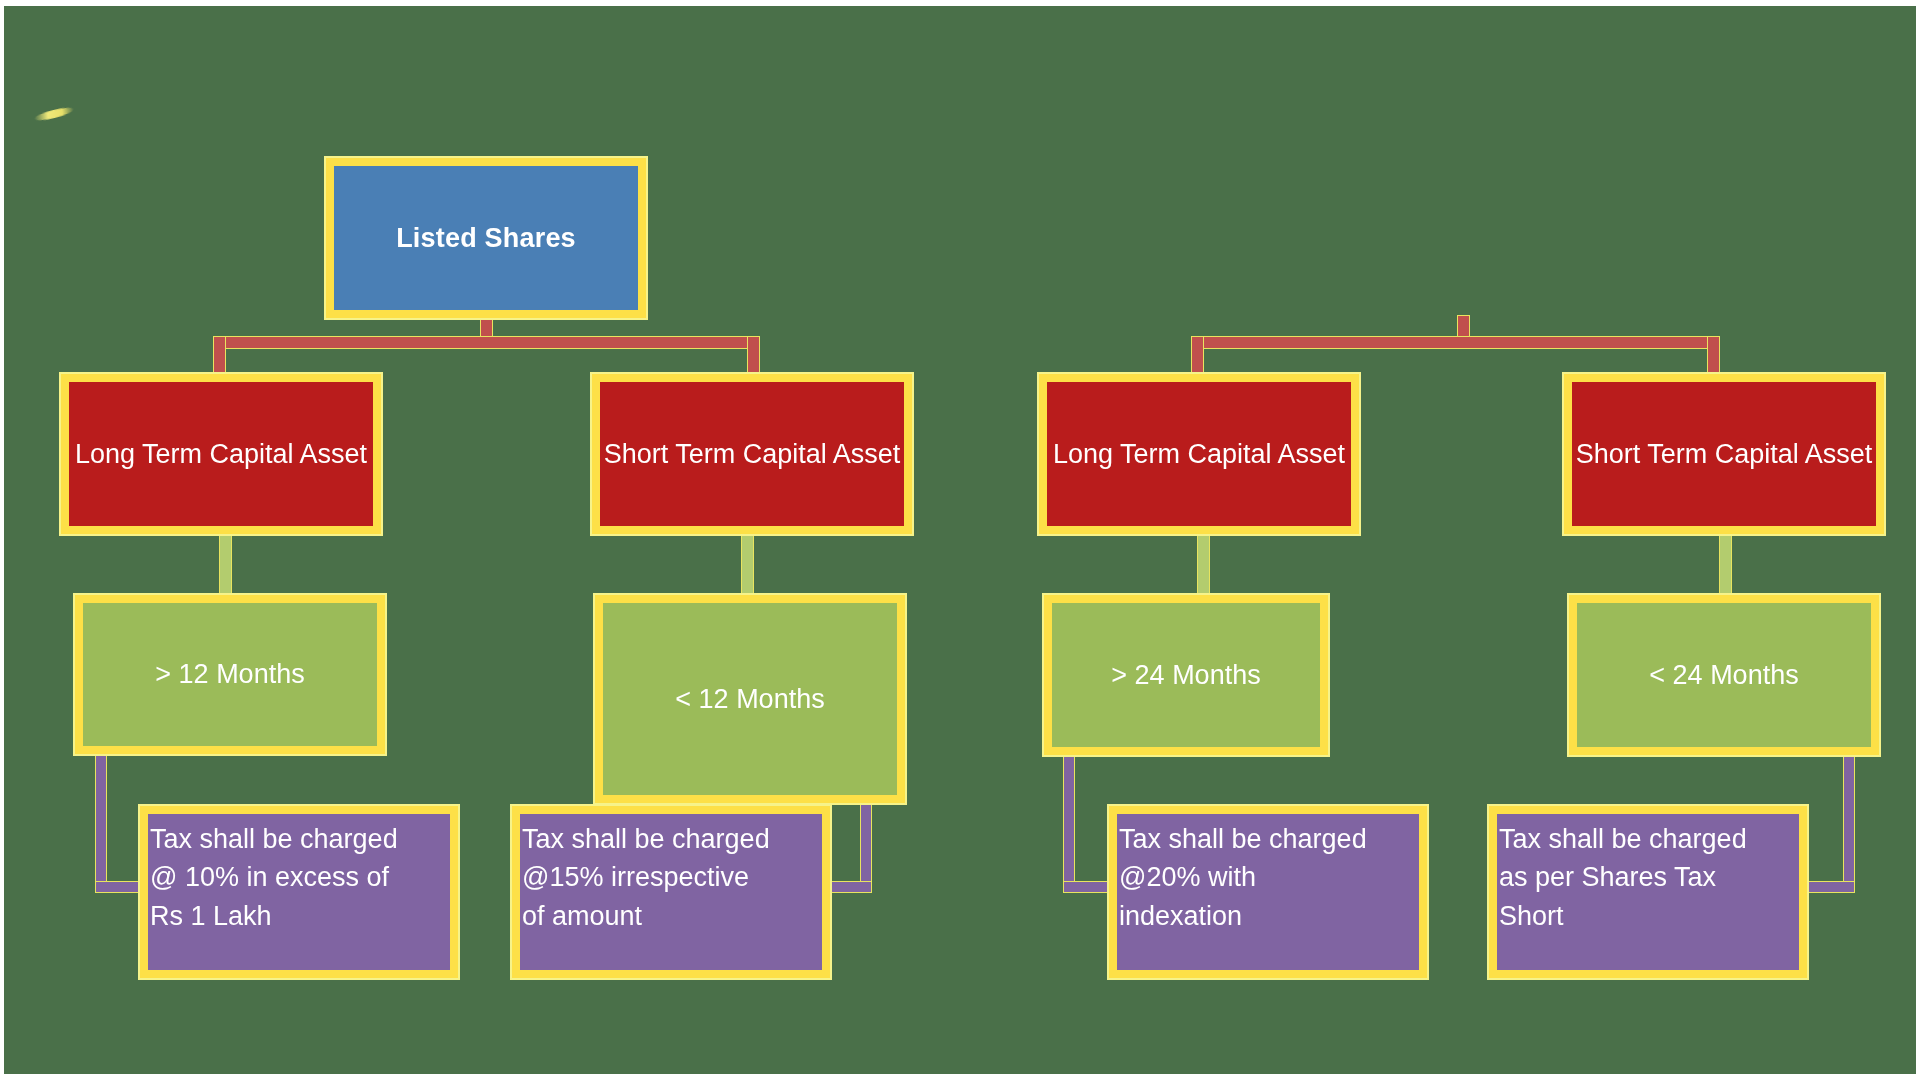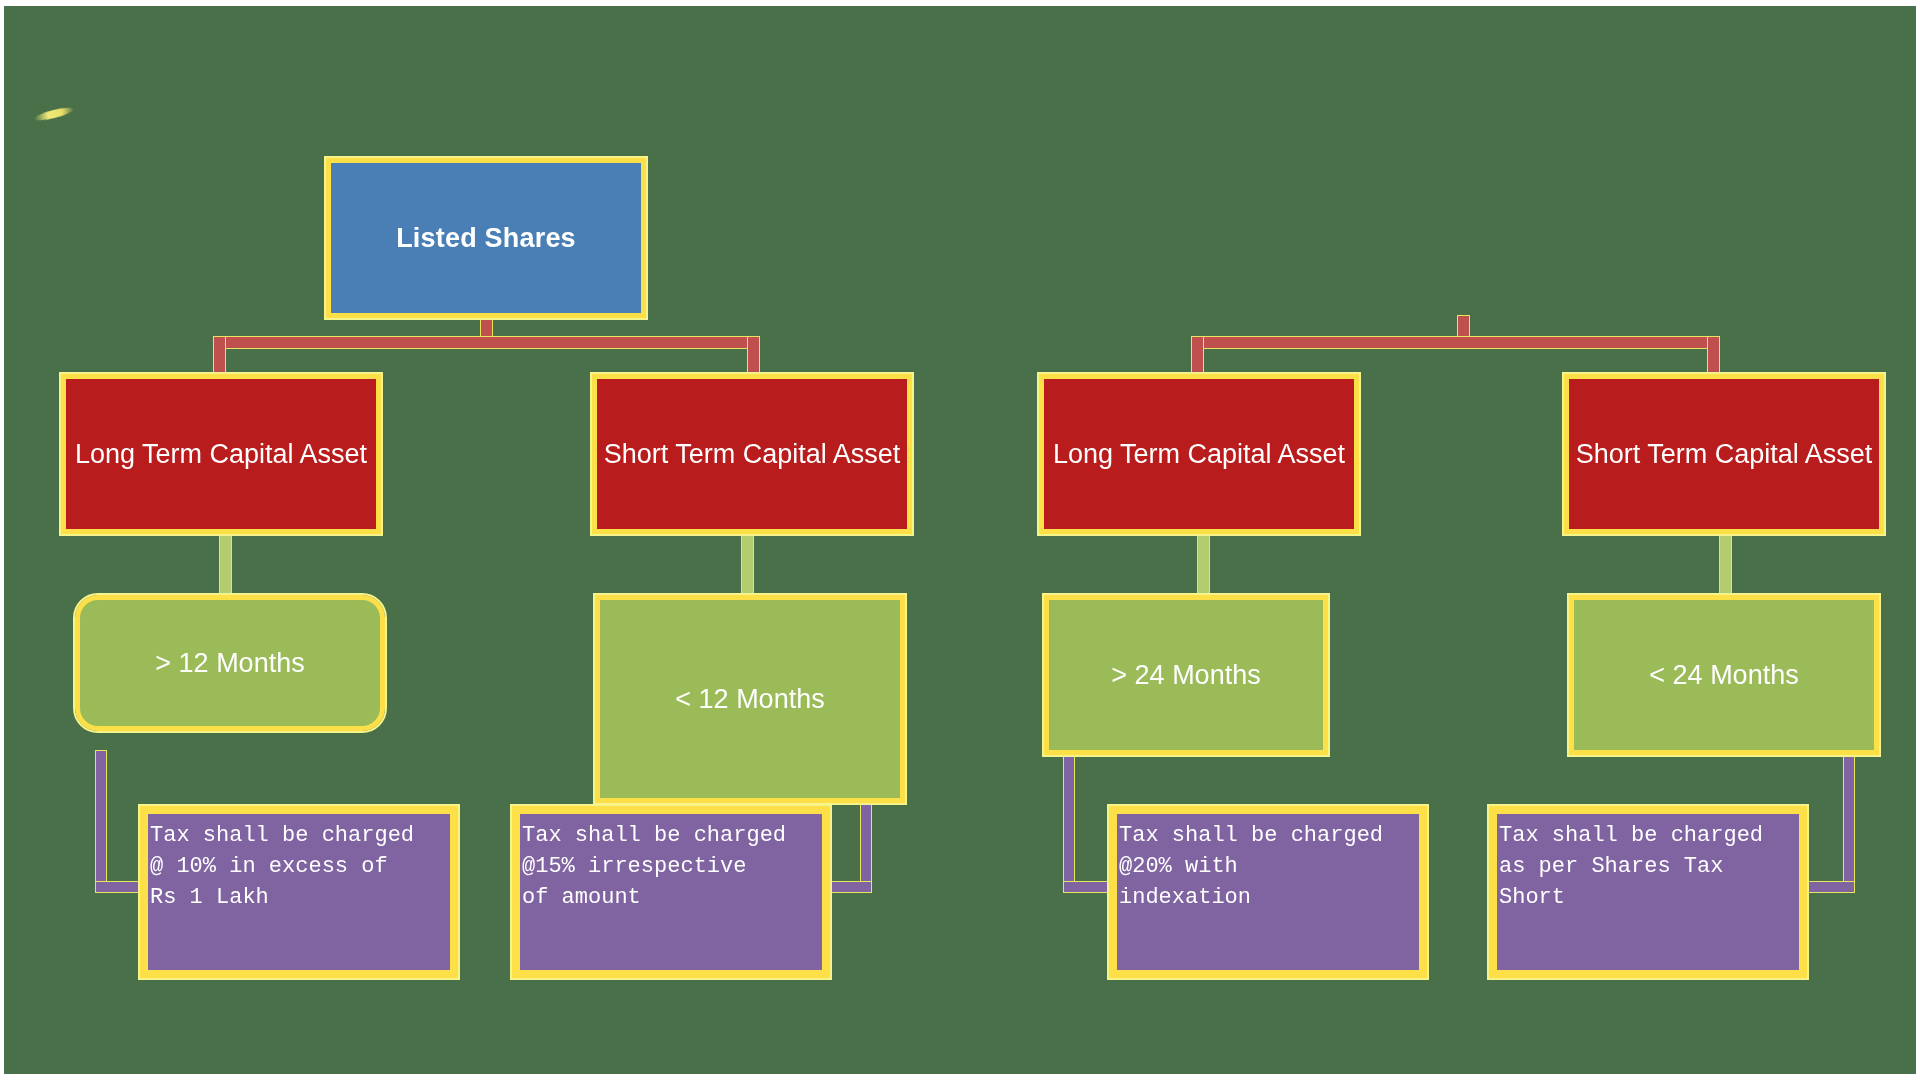--- a/index.html
+++ b/index.html
@@ -45,38 +45,37 @@
   
   .node {
     position: absolute;
     box-sizing: border-box;
     display: flex;
     align-items: center;
     justify-content: center;
     color: #ffffff;
     text-align: center;
     line-height: 1.22;
-    border: 5px solid #fde047;
+    border: 8px solid #fde047;
     outline: 2px solid #f6f38a;
     z-index: 5;
   }
 
   .node.blue   { background: #4a7fb5; font-weight: bold; font-size: 27px; letter-spacing: .2px; }
   .node.red    { background: #b91c1c; font-size: 27px; }
   .node.green  { background: #9bbb59; font-size: 27px; }
 
   .node.purple {
     background: #8064a2;
-    font-size: 22px;
+    font-size: 27px;
     align-items: flex-start;
     justify-content: flex-start;
     text-align: justify;
     line-height: 1.42;
     border-width: 8px;
-    font-family: Liberation Mono, monospace;
   }
   .node.purple .ptext {
     position: absolute;
     left: 2px;
     top: 6px;
     width: 300px;
     text-align: justify;
     text-align-last: left;
     white-space: normal;
   }
@@ -121,21 +120,21 @@
   </div>
 
   <div class="node red" style="left:57px; top:368px; width:320px; height:160px;">
     <span>Long Term Capital Asset</span>
   </div>
 
   <div class="node red" style="left:588px; top:368px; width:320px; height:160px;">
     <span>Short Term Capital Asset</span>
   </div>
 
-  <div class="node green" style="left:71px; top:589px; width:310px; height:136px;border-radius:23px;">
+  <div class="node green" style="left:71px; top:589px; width:310px; height:159px;">
     <span>&gt; 12 Months</span>
   </div>
 
   <div class="node green" style="left:591px; top:589px; width:310px; height:208px;align-items:center;">
     <span>&lt; 12 Months</span>
   </div>
 
   <div class="node purple" style="left:136px; top:800px; width:318px; height:172px;">
     <div class="ptext">
       <span>Tax shall be charged</span>

